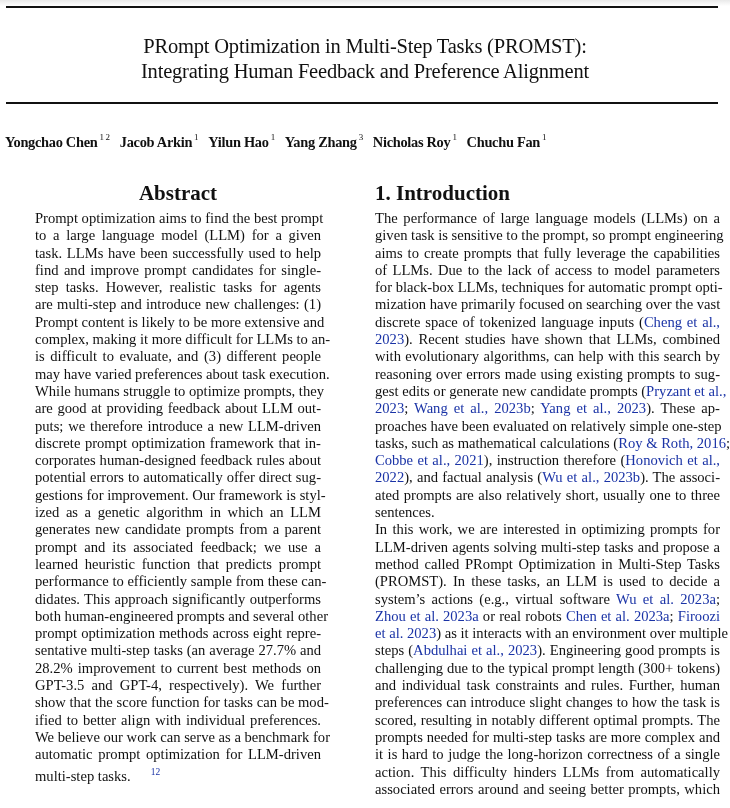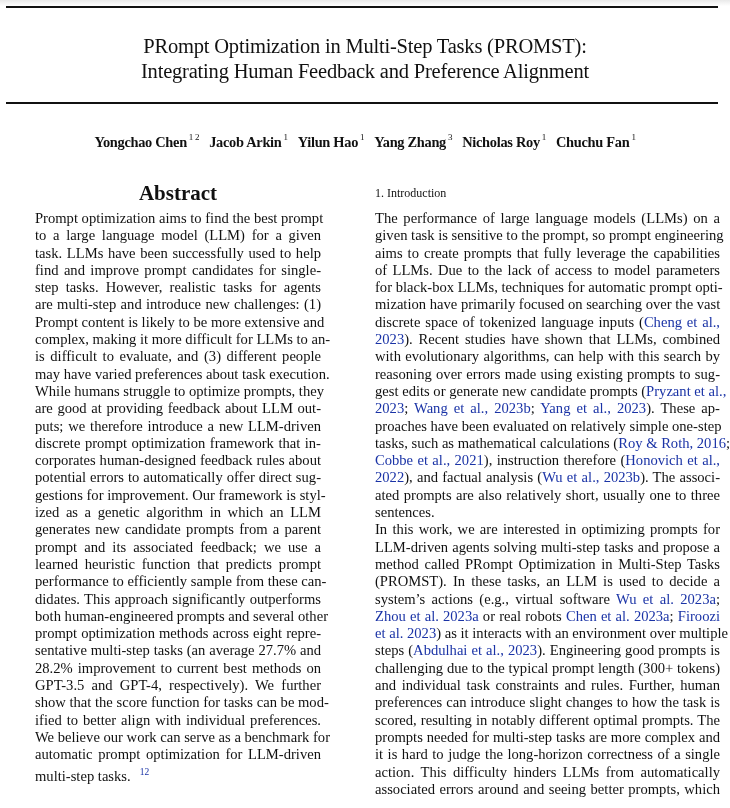--- a/index.html
+++ b/index.html
@@ -9,36 +9,36 @@
     position: relative;
   }
   .shade { position: absolute; left: 0; top: 0; width: 730px; height: 6px;
     background: linear-gradient(#e9e9e9, #ffffff); }
   .rule { position: absolute; left: 6px; width: 712px; background: #111; }
   .rule.top { top: 6px; height: 2px; }
   .rule.bottom { top: 102px; height: 2px; }
   .title { position: absolute; left: 0; width: 730px; top: 34px; text-align: center;
     font-weight: normal; font-size: 20.5px; line-height: 25px; }
   .title div { white-space: nowrap; letter-spacing: -0.2px; }
-  .authors { position: absolute; left: 0; width: 730px; top: 133px; text-align: center;
+  .authors { position: absolute; left: 0; width: 730px; top: 133px; 
     font-weight: bold; font-size: 14.4px; white-space: nowrap; letter-spacing: -0.3px; }
   .author { margin: 0 5px; }
   .author sup { font-weight: normal; font-size: 9px; position: relative; top: -1px; margin-left: 2px; }
   .col { position: absolute; top: 182px; font-size: 14.6px; line-height: 17.3px; }
   .col.left { left: 35px; width: 286px; }
   .col.right { left: 375px; width: 345px; }
   .abs-head { text-align: center; font-weight: bold; font-size: 21px; line-height: 22px;
     margin-bottom: 6px; padding-left: 0; }
-  .sec-head { font-weight: normal; font-size: 12px; line-height: 22px; margin-bottom: 6px; }
+  .sec-head { font-weight: bold; font-size: 21px; line-height: 22px; margin-bottom: 6px; }
   p { margin: 0; text-align: justify; hyphens: manual; }
   p + p { }
   .line { display: block; white-space: nowrap; text-align: justify; text-align-last: justify; }
   .line.last { text-align-last: left; }
   .cite { color: #1a33a6; }
-  .fn { color: #1a33a6; font-size: 9.5px; vertical-align: 6px; margin-left: 9px; }
+  .fn { color: #1a33a6; font-size: 9.5px; vertical-align: 6px; margin-left: 20px; }
 </style>
 </head>
 <body>
 
 <div class="shade"></div>
 <div class="rule top"></div>
 
 <div class="title">
   <div>PRompt Optimization in Multi-Step Tasks (PROMST):</div>
   <div>Integrating Human Feedback and Preference Alignment</div>

